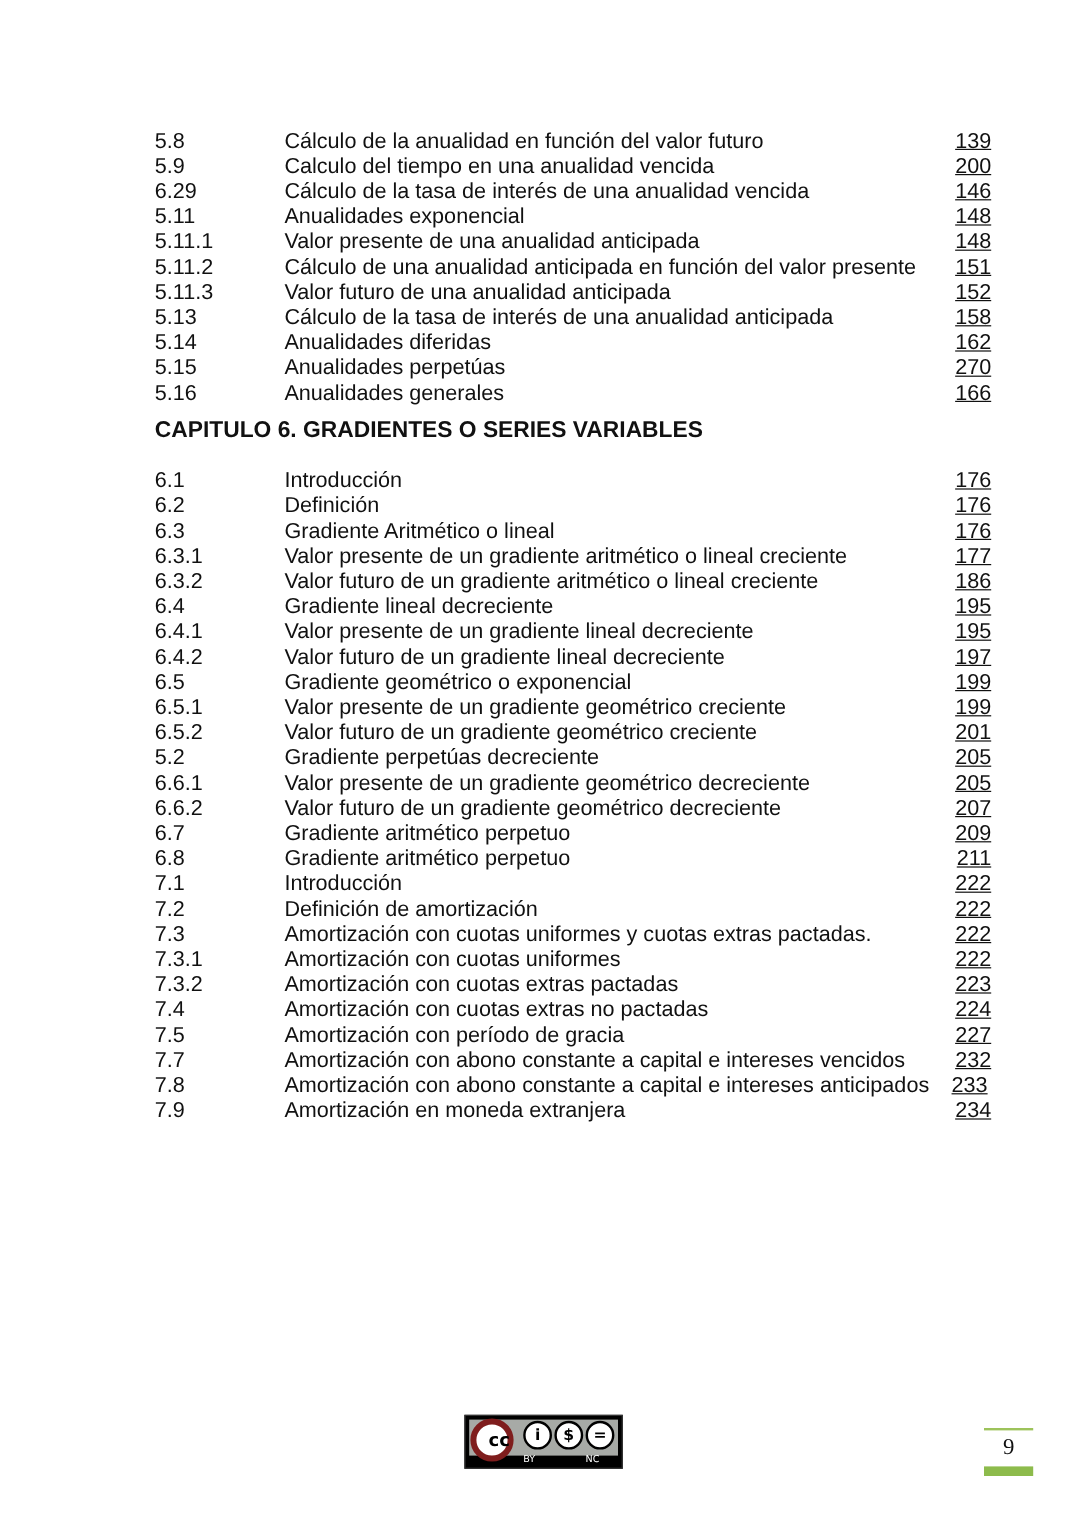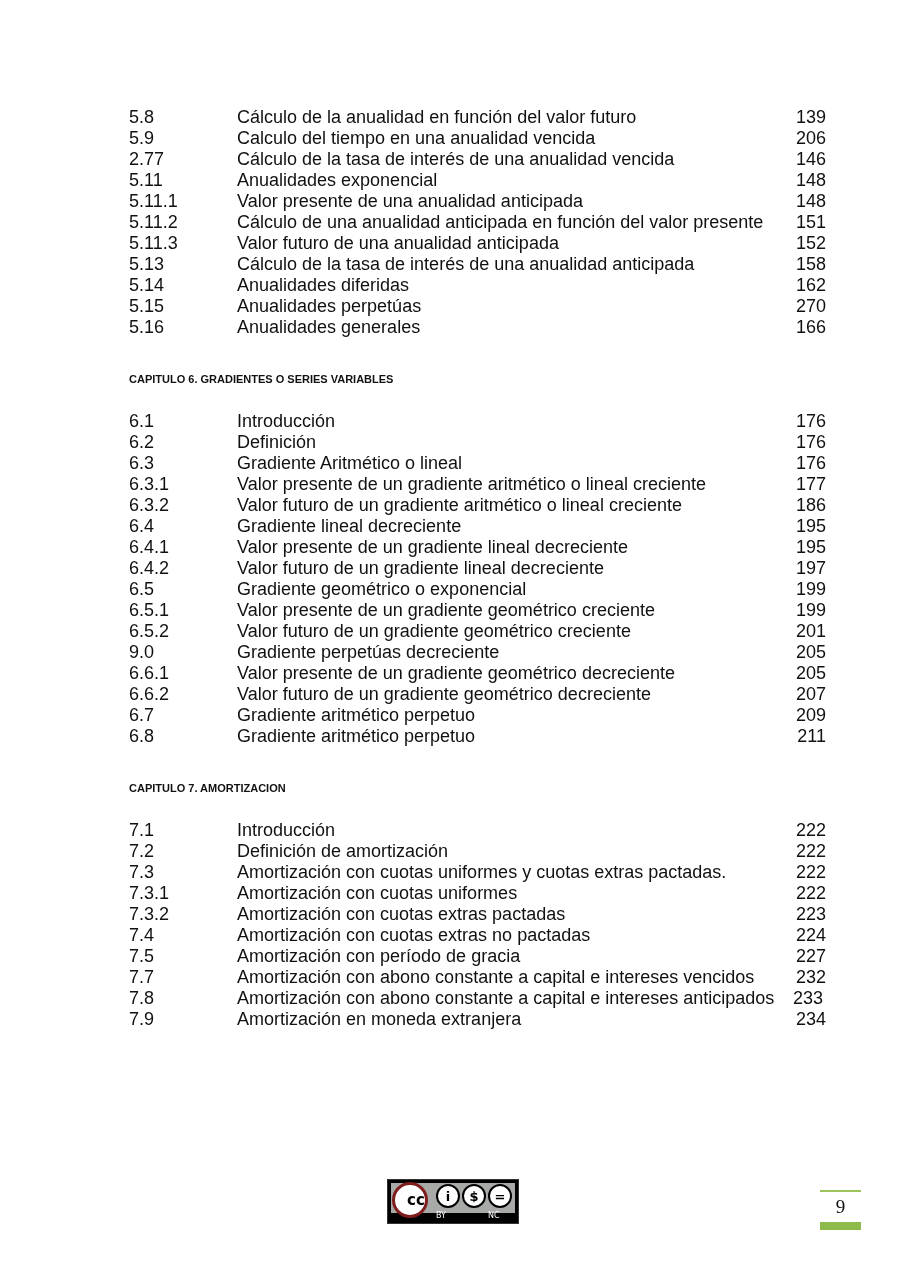--- a/index.html
+++ b/index.html
@@ -36,30 +36,31 @@
     .row .title {
       position: absolute;
       left: 108px;
       top: 0;
     }
     .row .page {
       position: absolute;
       right: 3px;
       top: 0;
       text-align: center;
+      text-decoration: underline;
     }
     .row .page.tight {
       right: 6px;
     }
     .chapter {
       height: 21px;
       line-height: 21px;
-      font-size: 11px;
+      font-size: 19px;
       font-weight: bold;
-      margin-top: 31px;
+      margin-top: 10px;
       margin-bottom: 21px;
       white-space: nowrap;
     }
     .cc-badge {
       position: absolute;
       left: 387px;
       top: 1179px;
       width: 132px;
       height: 45px;
       background: #000;
@@ -74,21 +75,21 @@
       height: 30px;
       background: #a7aaa6;
     }
     .cc-circle {
       position: absolute;
       top: 2px;
       width: 36px;
       height: 36px;
       border-radius: 50%;
       background: #fff;
-      border: 3px solid #7f1d1d;
+      border: 5px solid #7f1d1d;
       box-sizing: border-box;
       display: flex;
       align-items: center;
       justify-content: center;
       font-weight: bold;
       font-size: 15px;
       color: #000;
       font-family: "DejaVu Sans", sans-serif;
       padding-left: 12px;
     }
@@ -163,24 +164,24 @@
 <div class="toc">
   <div id="sec5">
       <div class="row">
         <span class="num">5.8</span>
         <span class="title">Cálculo de la anualidad en función del valor futuro</span>
         <span class="page">139</span>
       </div>
       <div class="row">
         <span class="num">5.9</span>
         <span class="title">Calculo del tiempo en una anualidad vencida</span>
-        <span class="page">206</span>
-      </div>
-      <div class="row">
-        <span class="num">2.77</span>
+        <span class="page">200</span>
+      </div>
+      <div class="row">
+        <span class="num">6.29</span>
         <span class="title">Cálculo de la tasa de interés de una anualidad vencida</span>
         <span class="page">146</span>
       </div>
       <div class="row">
         <span class="num">5.11</span>
         <span class="title">Anualidades exponencial</span>
         <span class="page">148</span>
       </div>
       <div class="row">
         <span class="num">5.11.1</span>
@@ -269,21 +270,21 @@
         <span class="num">6.5.1</span>
         <span class="title">Valor presente de un gradiente geométrico creciente</span>
         <span class="page">199</span>
       </div>
       <div class="row">
         <span class="num">6.5.2</span>
         <span class="title">Valor futuro de un gradiente geométrico creciente</span>
         <span class="page">201</span>
       </div>
       <div class="row">
-        <span class="num">9.0</span>
+        <span class="num">5.2</span>
         <span class="title">Gradiente perpetúas decreciente</span>
         <span class="page">205</span>
       </div>
       <div class="row">
         <span class="num">6.6.1</span>
         <span class="title">Valor presente de un gradiente geométrico decreciente</span>
         <span class="page">205</span>
       </div>
       <div class="row">
         <span class="num">6.6.2</span>
@@ -294,21 +295,20 @@
         <span class="num">6.7</span>
         <span class="title">Gradiente aritmético perpetuo</span>
         <span class="page">209</span>
       </div>
       <div class="row">
         <span class="num">6.8</span>
         <span class="title">Gradiente aritmético perpetuo</span>
         <span class="page">211</span>
       </div>
     </div>
-  <div class="chapter">CAPITULO 7.  AMORTIZACION</div>
   <div id="sec7">
       <div class="row">
         <span class="num">7.1</span>
         <span class="title">Introducción</span>
         <span class="page">222</span>
       </div>
       <div class="row">
         <span class="num">7.2</span>
         <span class="title">Definición de amortización</span>
         <span class="page">222</span>

